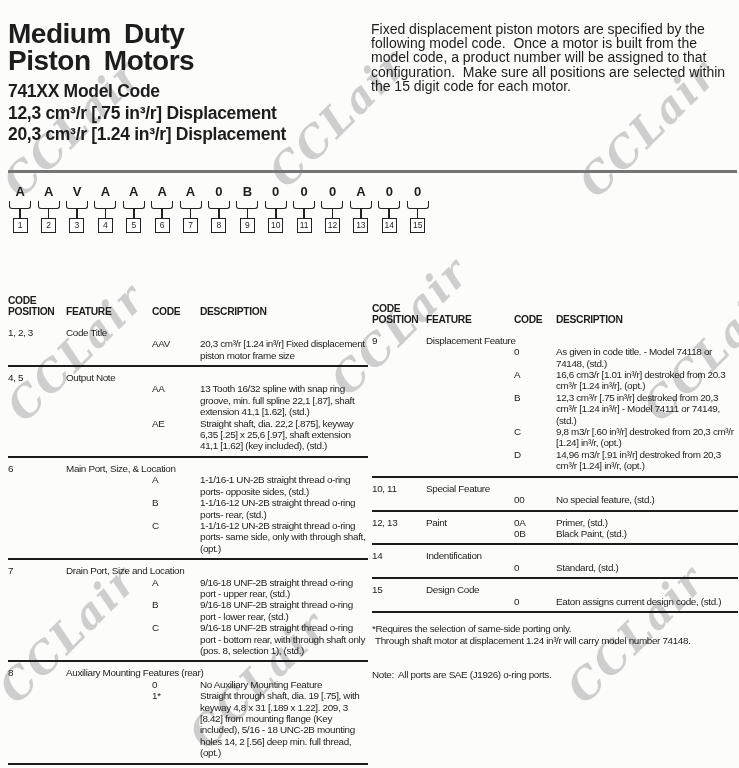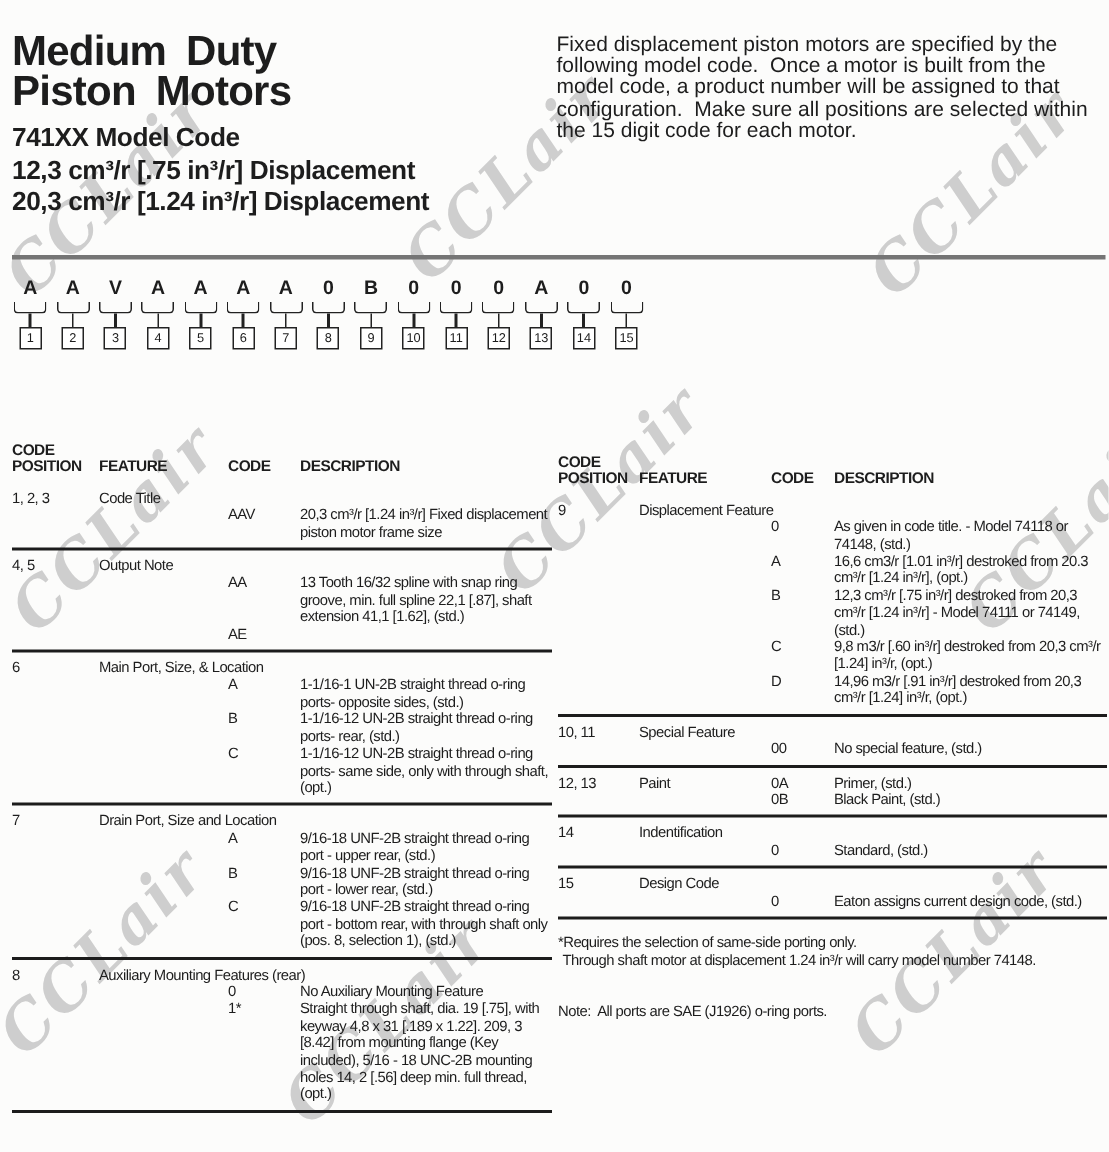--- a/index.html
+++ b/index.html
@@ -217,20 +217,21 @@
           <div class="row">
             <span class="c-pos">4, 5</span>
             <span class="c-feat span">Output Note</span>
           </div>
           <div class="row">
             <span class="c-code">AA</span>
             <span class="c-desc">13 Tooth 16/32 spline with snap ring groove, min. full spline 22,1 [.87], shaft extension 41,1 [1.62], (std.)</span>
           </div>
           <div class="row">
             <span class="c-code">AE</span>
+            <span class="c-desc">Straight shaft, dia. 22,2 [.875], keyway 6,35 [.25] x 25,6 [.97], shaft extension 41,1 [1.62] (key included), (std.)</span>
           </div>
           <div class="sep"></div>
         </div>
         <div class="section">
           <div class="row">
             <span class="c-pos">6</span>
             <span class="c-feat span">Main Port, Size, &amp; Location</span>
           </div>
           <div class="row">
             <span class="c-code">A</span>

